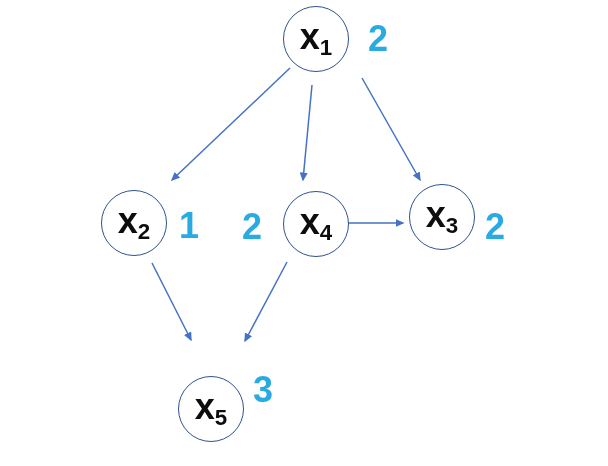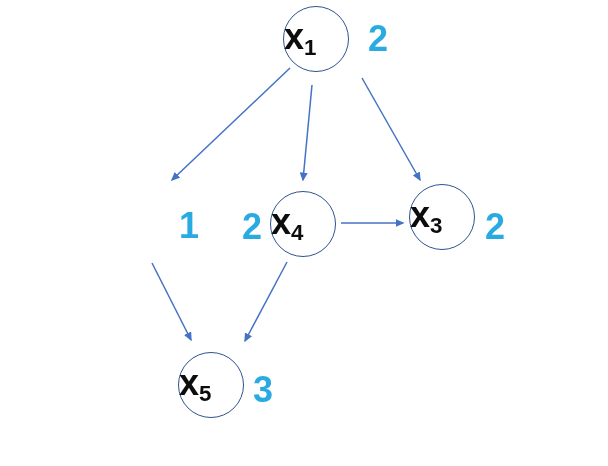--- a/index.html
+++ b/index.html
@@ -10,21 +10,21 @@
     font-family:"Liberation Sans", sans-serif;
     overflow:hidden;
   }
   .edges{position:absolute;inset:0;width:608px;height:466px;}
   .node{
     position:absolute;
     width:66px;height:66px;
     border:1.6px solid #2F528F;
     border-radius:50%;
     background:#ffffff;
-    display:flex;align-items:center;justify-content:flex-start;
+    display:flex;align-items:center;justify-content:center;
     box-sizing:border-box;
   }
   .nl{
     font-weight:bold;
     font-size:36px;
     color:#0D0D0D;
     line-height:1;
     letter-spacing:-1px;
   }
   .nl sub{
@@ -59,30 +59,33 @@
     <line x1="341" y1="223" x2="403" y2="223" stroke="#4472C4" stroke-width="1.5" marker-end="url(#arrow)"></line>
     <line x1="152" y1="263" x2="191" y2="340" stroke="#4472C4" stroke-width="1.5" marker-end="url(#arrow)"></line>
     <line x1="287" y1="262" x2="245" y2="341" stroke="#4472C4" stroke-width="1.5" marker-end="url(#arrow)"></line>
   </svg>
 
   <div class="node" style="left:283px;top:6px;">
     <span class="nl"><span>x</span><sub>1</sub></span>
   </div>
   <div class="val" style="left:378px;top:39px;">2</div>
 
+  <div class="node" style="left:101px;top:190px;">
+    <span class="nl"><span>x</span><sub>2</sub></span>
+  </div>
   <div class="val" style="left:189px;top:226px;">1</div>
 
-  <div class="node" style="left:270px;top:191px;">
+  <div class="node" style="left:283px;top:191px;">
     <span class="nl"><span>x</span><sub>4</sub></span>
   </div>
   <div class="val" style="left:252px;top:227px;">2</div>
 
   <div class="node" style="left:409px;top:184px;">
     <span class="nl"><span>x</span><sub>3</sub></span>
   </div>
   <div class="val" style="left:495px;top:227px;">2</div>
 
-  <div class="node" style="left:178px;top:352px;">
+  <div class="node" style="left:178px;top:376px;">
     <span class="nl"><span>x</span><sub>5</sub></span>
   </div>
   <div class="val" style="left:263px;top:390px;">3</div>
 
 </div>
 
 </body></html>

